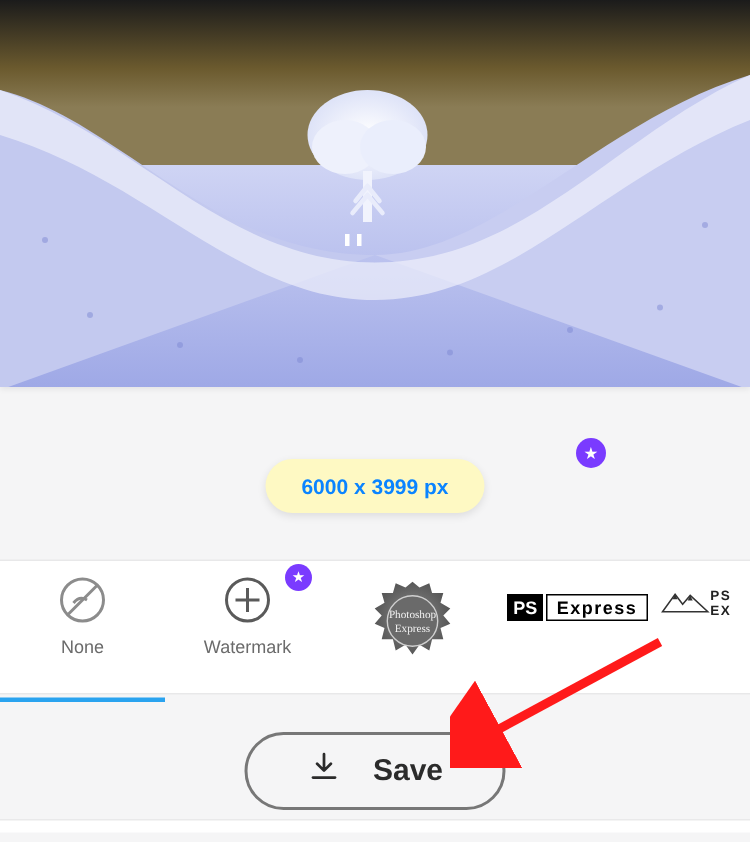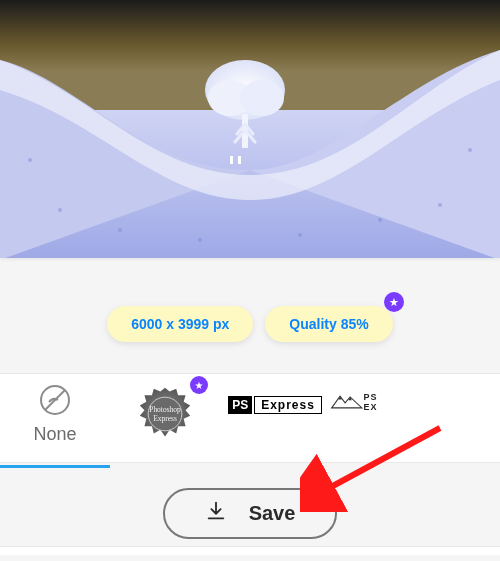--- a/index.html
+++ b/index.html
@@ -5,21 +5,21 @@
   html,body{margin:0;padding:0;width:500px;height:561px;background:#f5f5f6;font-family:-apple-system,Segoe UI,Helvetica,Arial,sans-serif;overflow:hidden}
   .preview{width:500px;height:258px;background:#fff;box-shadow:0 1px 4px rgba(0,0,0,.08);position:relative;overflow:hidden}
   .preview svg{display:block}
   .pills{display:flex;gap:12px;justify-content:center;margin-top:48px;position:relative}
   .pill{background:#fef9c3;color:#0a84ff;font-weight:600;font-size:14px;padding:10px 24px;border-radius:24px;box-shadow:0 2px 6px rgba(0,0,0,.1);cursor:pointer}
   .star-badge{position:absolute;width:20px;height:20px;background:#7a3bff;border-radius:50%;display:flex;align-items:center;justify-content:center;color:#fff;font-size:11px;top:-14px;right:96px}
   .strip{background:#fff;margin-top:32px;display:flex;align-items:flex-start;height:88px;position:relative;box-shadow:0 -1px 0 rgba(0,0,0,.05),0 1px 0 rgba(0,0,0,.05)}
   .strip-item{width:110px;display:flex;flex-direction:column;align-items:center;justify-content:flex-start;padding-top:8px;height:80px;position:relative;cursor:pointer}
   .strip-item.wide{width:110px}
   .strip-icon{width:36px;height:36px;display:flex;align-items:center;justify-content:center}
-  .strip-label{font-size:18px;color:#6b6b6b;margin-top:6px}
+  .strip-label{font-size:12px;color:#6b6b6b;margin-top:6px}
   .underline{position:absolute;left:0;bottom:-6px;width:110px;height:3px;background:#2aa3ef}
   .wm-badge{position:absolute;left:190px;top:2px;width:18px;height:18px;background:#7a3bff;border-radius:50%;display:flex;align-items:center;justify-content:center;color:#fff;font-size:10px}
   .seal{width:56px;height:56px;margin-top:4px}
   .ps-badge{display:flex;margin-top:14px}
   .ps-box{background:#000;color:#fff;font-weight:700;font-size:12px;padding:2px 4px;margin-right:2px}
   .ps-text{background:#fff;border:1px solid #000;font-size:12px;padding:1px 6px;letter-spacing:1px;font-weight:600}
   .savebar{display:flex;justify-content:center;margin-top:26px}
   .save-btn{display:flex;align-items:center;gap:22px;border:2px solid #777;border-radius:28px;padding:10px 40px;font-size:20px;color:#2b2b2b;font-weight:600;background:#f5f5f6;cursor:pointer}
   .arrow{position:absolute;pointer-events:none}
   .footerline{position:absolute;bottom:6px;left:0;right:0;height:8px;background:#fff;border-top:1px solid #e9e9ea}
@@ -76,40 +76,49 @@
         <rect x="238" y="156" width="3" height="8"></rect>
     </g>
   </svg>
 </div>
 
 <div class="pills">
   <span class="star-badge">
       <span>★</span>
     </span>
   <div class="pill"><span>6000 x 3999 px</span></div>
-  <div class="pill"><span>Quality 85%</span></div>
 </div>
 
 <div class="strip">
   <span class="wm-badge">
       <span>★</span>
     </span>
 
   <div class="strip-item">
     <span class="strip-icon">
       <svg width="34" height="34" viewBox="0 0 34 34">
           <circle cx="17" cy="17" r="14" fill="none" stroke="#8c8c8c" stroke-width="2"></circle>
           <line x1="7" y1="27" x2="27" y2="7" stroke="#8c8c8c" stroke-width="2"></line>
           <path d="M11 19 q4 -5 9 -2" fill="none" stroke="#8c8c8c" stroke-width="2"></path>
         </svg>
     </span>
     <span class="strip-label">None</span>
     <span class="underline"></span>
   </div>
 
+  <div class="strip-item">
+    <span class="strip-icon">
+      <svg width="34" height="34" viewBox="0 0 34 34">
+          <circle cx="17" cy="17" r="14" fill="none" stroke="#5a5a5a" stroke-width="2"></circle>
+          <line x1="17" y1="9" x2="17" y2="25" stroke="#5a5a5a" stroke-width="2"></line>
+          <line x1="9" y1="17" x2="25" y2="17" stroke="#5a5a5a" stroke-width="2"></line>
+        </svg>
+    </span>
+    <span class="strip-label">Watermark</span>
+  </div>
 
   <div class="strip-item wide">
     <svg class="seal" viewBox="0 0 60 60">
       <defs>
         <radialGradient id="sg" cx="0.5" cy="0.5" r="0.6">
           <stop offset="0" stop-color="#8d8d8d"></stop>
             <stop offset="1" stop-color="#4d4d4d"></stop>
         </radialGradient>
       </defs>
       <g transform="translate(30,30)">

